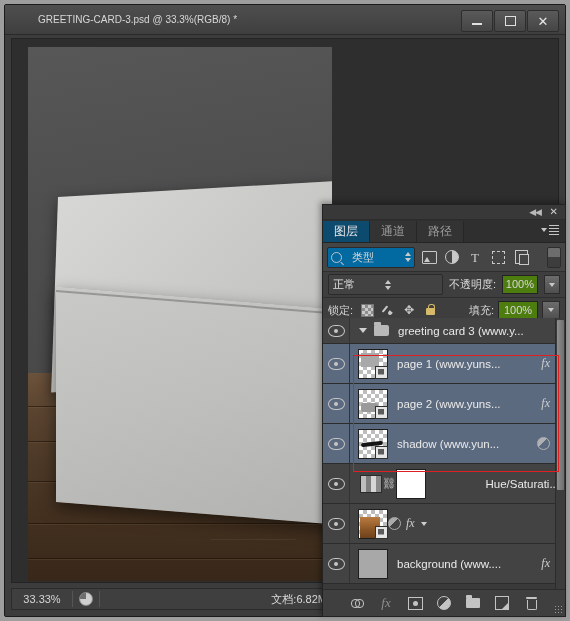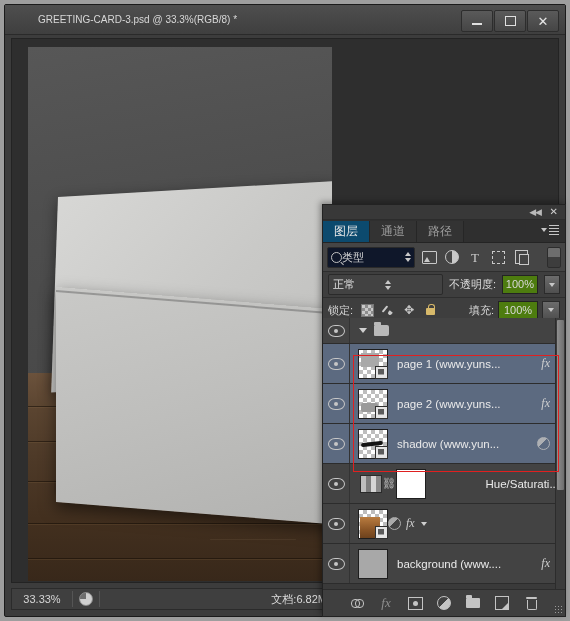--- a/index.html
+++ b/index.html
@@ -87,22 +87,22 @@
       background:#333;border-right:1px solid #262626;}
   .ptab.active{background:#0c4a6e;color:#e8e8e8;}
   .panel-menu{position:absolute;right:6px;top:5px;display:flex;align-items:center;gap:2px;}
   .pm-tri{width:0;height:0;border-top:4px solid #c6c6c6;
       border-left:3px solid transparent;border-right:3px solid transparent;}
   .pm-lines{display:flex;flex-direction:column;gap:2px;}
   .pm-lines i{display:block;width:10px;height:1px;background:#c6c6c6;}
 
   .filterrow{height:28px;background:#454545;border-bottom:1px solid #2e2e2e;
       display:flex;align-items:center;padding:0 4px;gap:5px;}
-  .filter-select{width:80px;height:19px;background:#0f172a;border:1px solid #2a2a2a;
-      border-radius:2px;display:flex;align-items:center;padding:0 3px;gap:0;}
+  .filter-select{width:80px;height:19px;background:#0369a1;border:1px solid #2a2a2a;
+      border-radius:2px;display:flex;align-items:center;padding:0 3px;gap:10px;}
   .mag{width:9px;height:9px;border:1.4px solid #c2c2c2;border-radius:50%;
       position:relative;flex:none;}
   .mag:after{content:"";position:absolute;right:-3px;bottom:-3px;width:4px;height:1.4px;
       background:#c2c2c2;transform:rotate(45deg);}
   .filter-label{flex:1;color:#dadada;font-size:11px;}
   .stepper{display:flex;flex-direction:column;gap:2px;}
   .stepper .up{width:0;height:0;border-bottom:4px solid #c9c9c9;
       border-left:3px solid transparent;border-right:3px solid transparent;}
   .stepper .dn{width:0;height:0;border-top:4px solid #c9c9c9;
       border-left:3px solid transparent;border-right:3px solid transparent;}
@@ -384,20 +384,21 @@
     </div>
 
     <div class="layerlist">
 
       <div class="lrow grp">
         <div class="eyecell">
             <span class="eye"></span>
           </div>
         <span class="grp-tri"></span>
         <span class="folder"></span>
+        <span class="lname">greeting card 3  (www.y...</span>
       </div>
 
       <div class="lrow sel">
         <div class="eyecell">
             <span class="eye"></span>
           </div>
         <div class="thumb">
             <i class="art"></i>
             <i class="sobadge"></i>
           </div>

